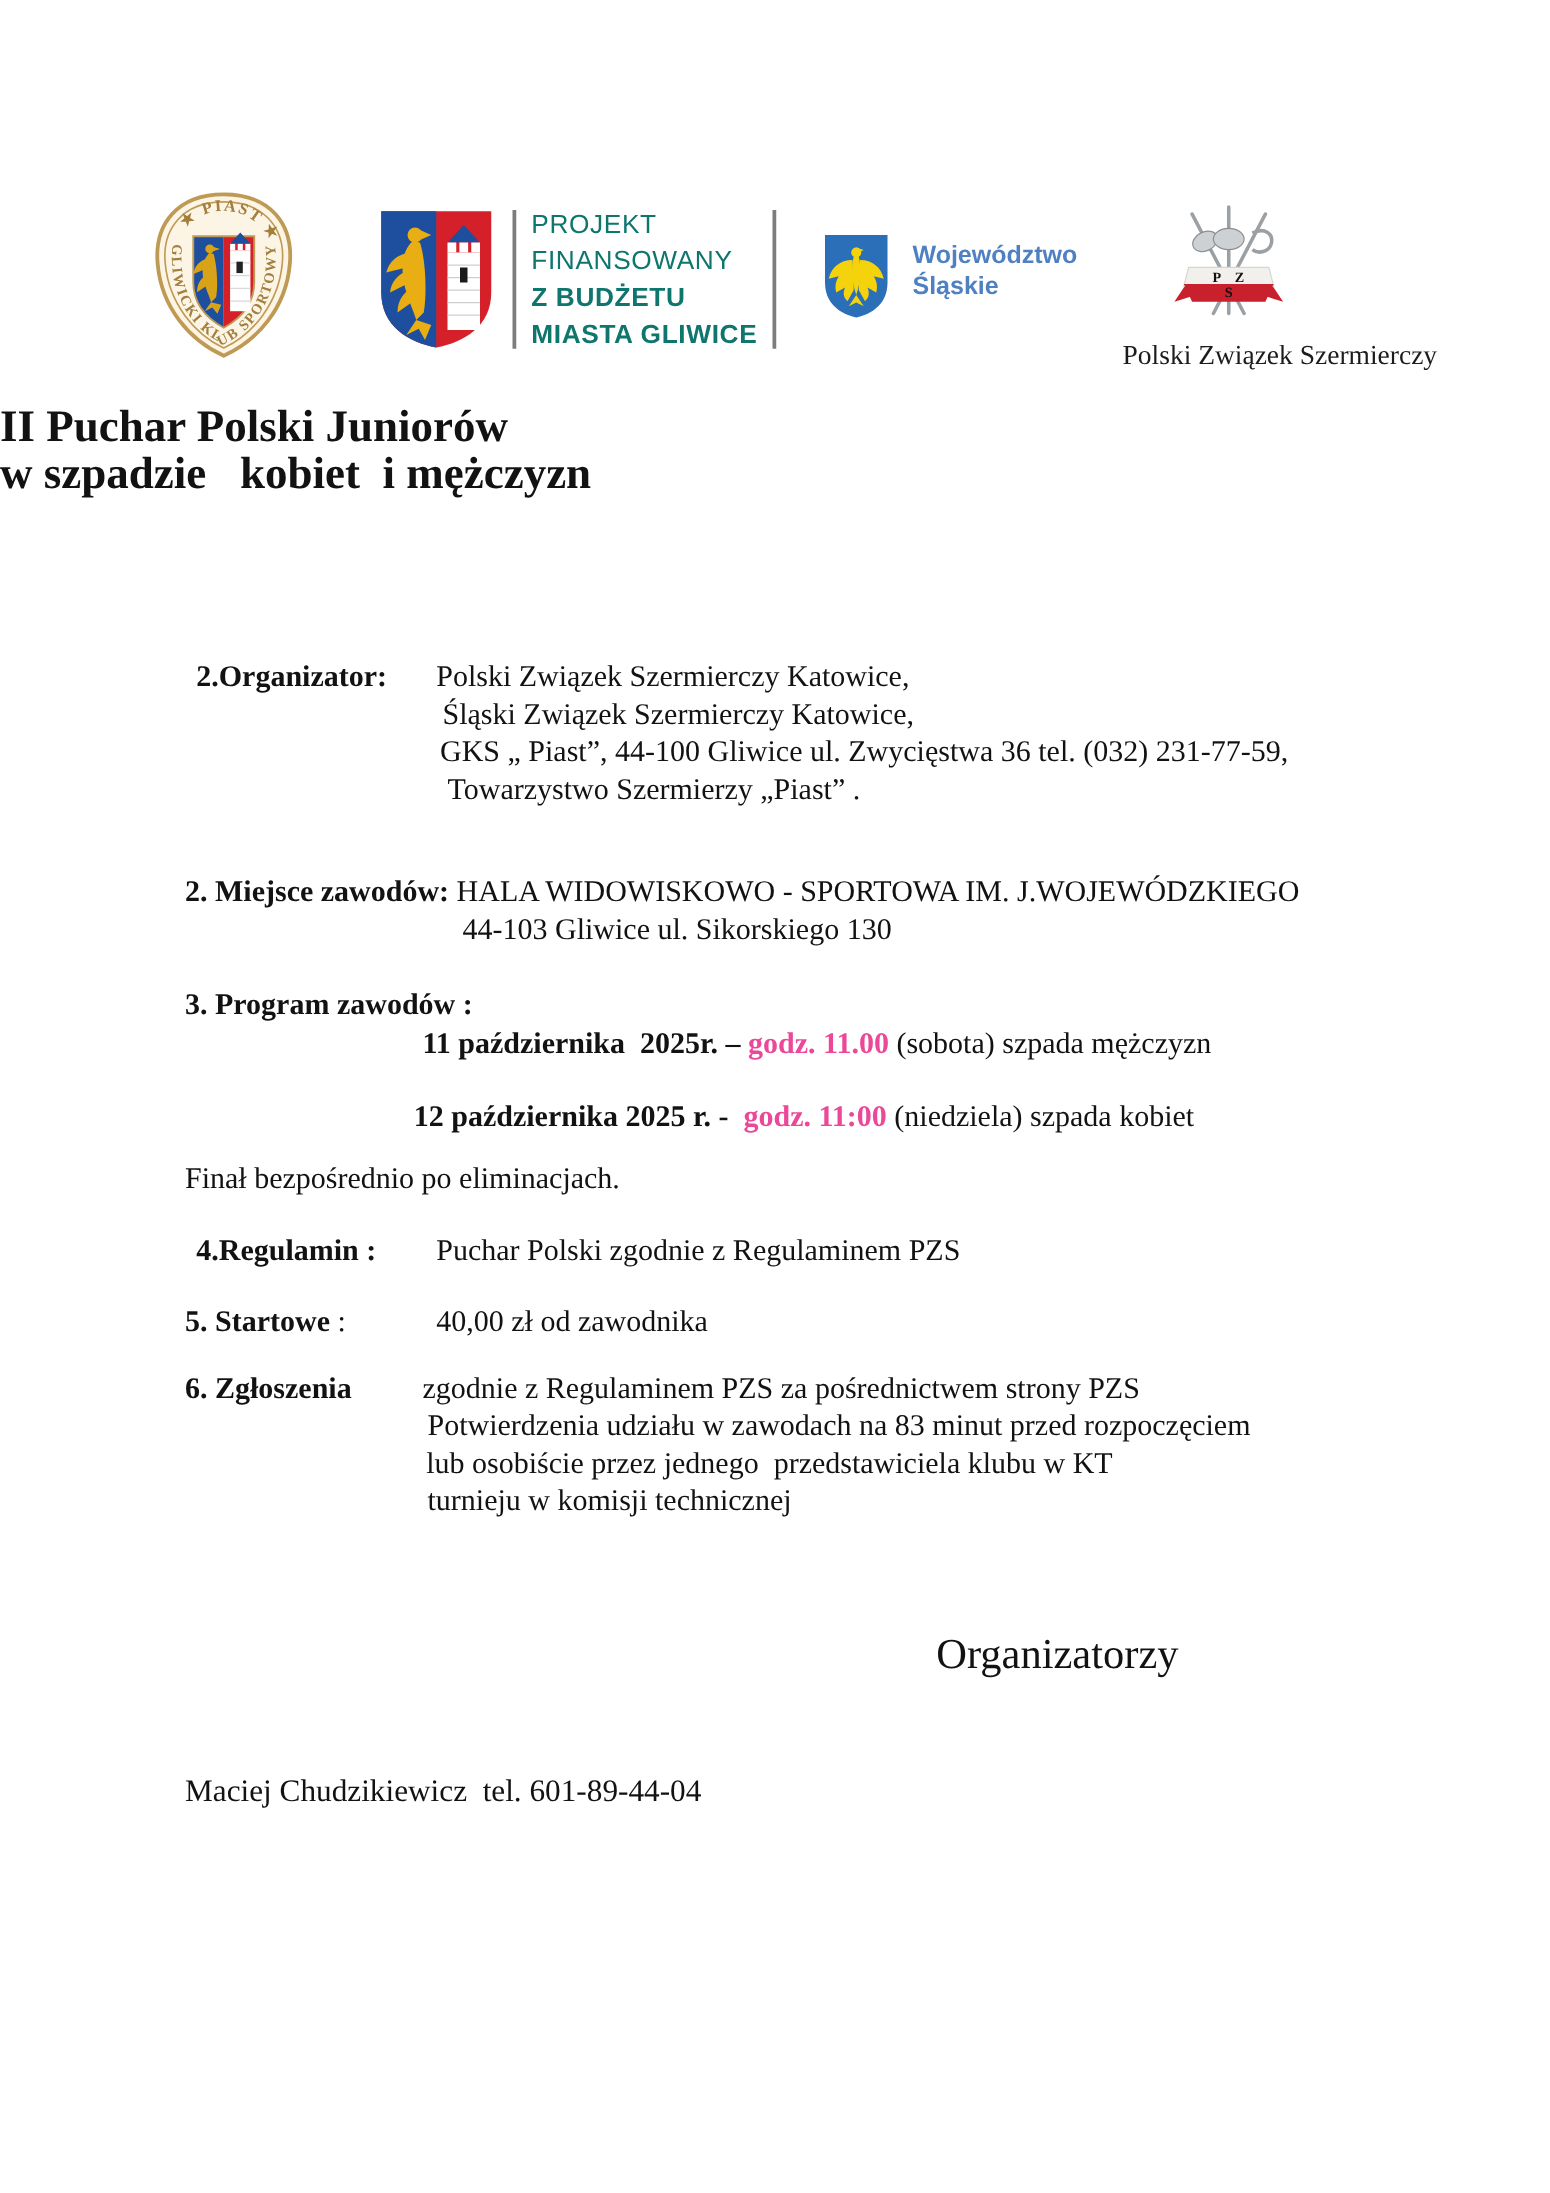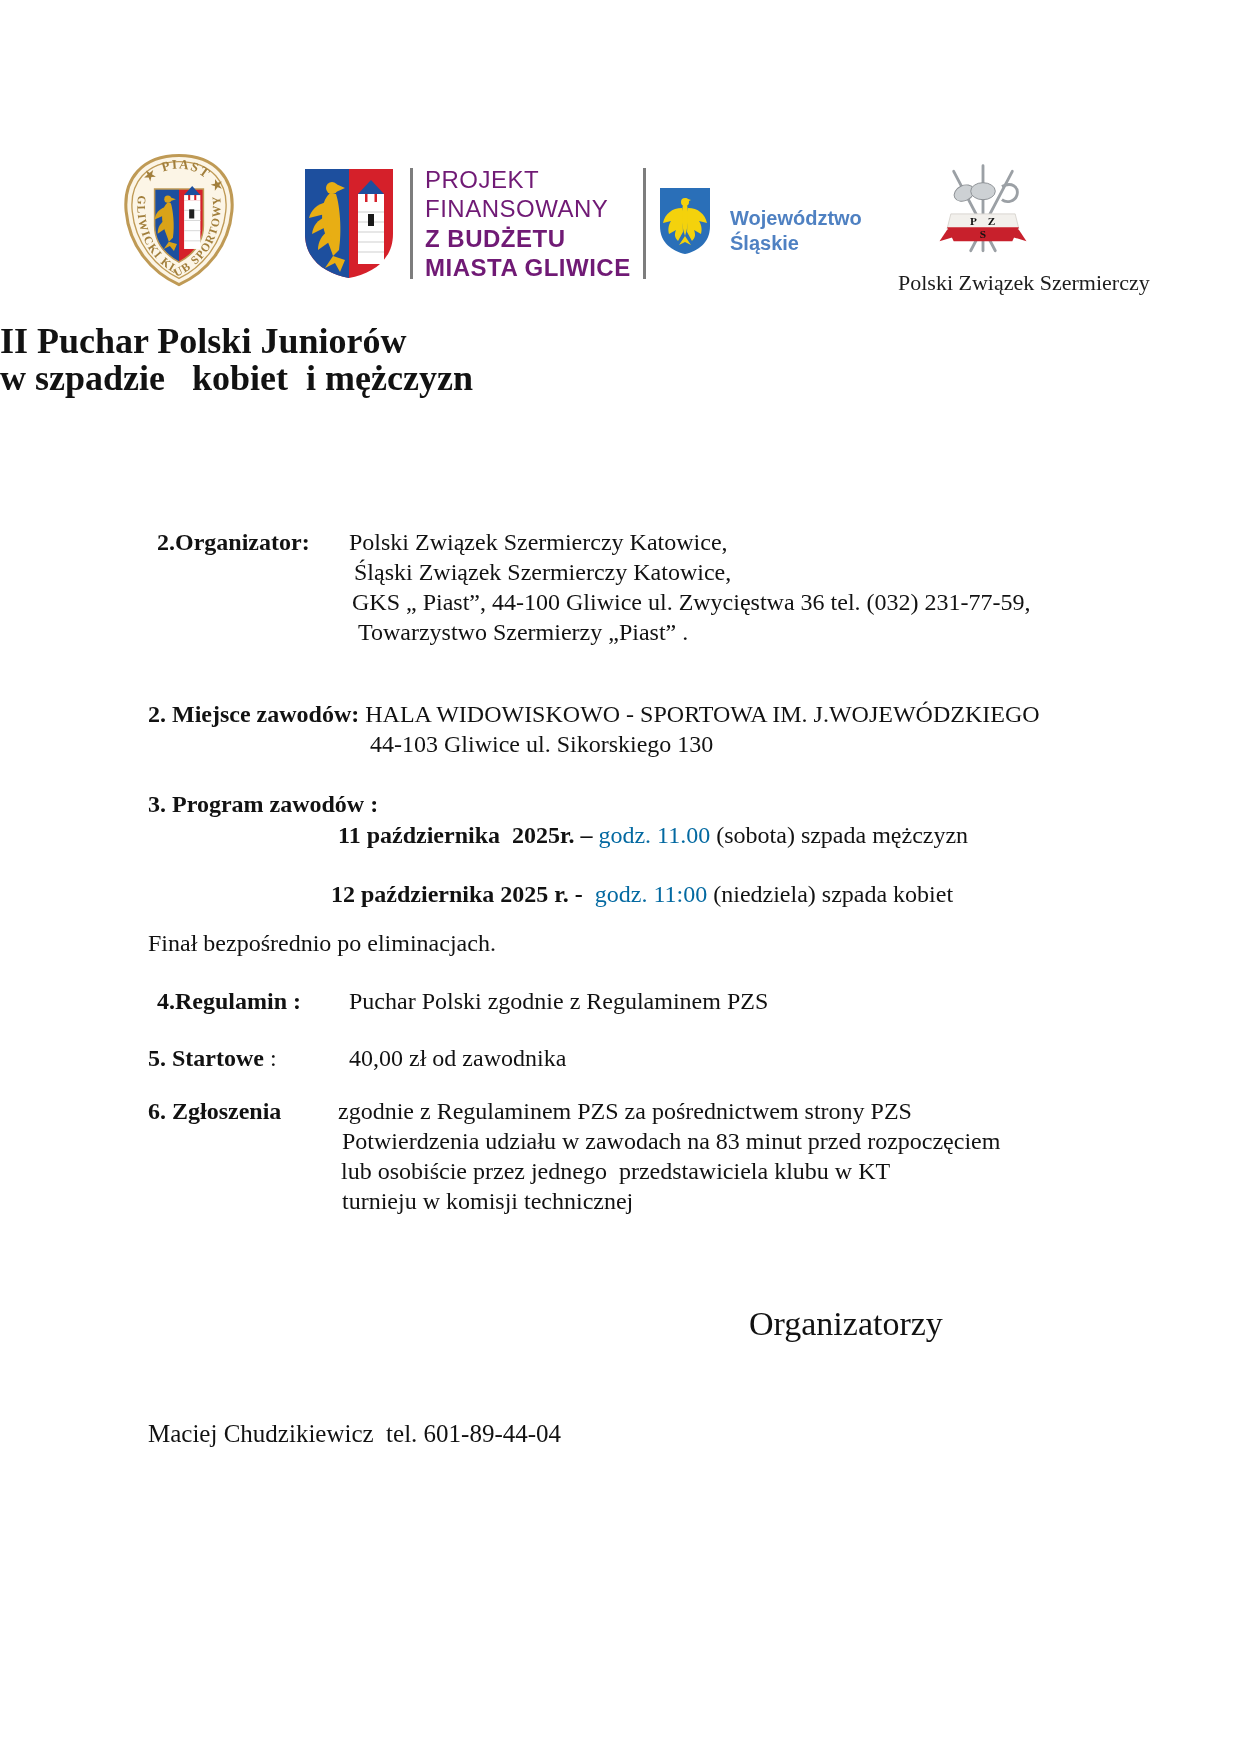--- a/index.html
+++ b/index.html
@@ -16,51 +16,51 @@
 
   
   .logos{position:absolute;top:0;left:0;width:1240px;height:300px;}
   .logo-piast{position:absolute;left:117px;top:152px;}
   .logo-gliwice{position:absolute;left:302px;top:166px;display:flex;align-items:stretch;}
   .gliwice-coat{flex:0 0 auto;}
   .gliwice-bar{width:3px;background:#7d7d7d;margin:2px 0 2px 14px;}
   .gliwice-bar.right{margin-left:12px;}
   .gliwice-text{
     font-family:"Liberation Sans", sans-serif;
-    color:#701a75;
-    font-size:24px;
+    color:#0f766e;
+    font-size:21px;
     line-height:26px;
     padding:1px 0 0 12px;
     letter-spacing:.5px;
     display:flex;flex-direction:column;justify-content:space-between;
   }
   .gliwice-text .ln{font-weight:500;}
   .gliwice-text .ln.b{font-weight:700;}
-  .logo-slaskie{position:absolute;left:658px;top:186px;display:flex;align-items:flex-end;}
+  .logo-slaskie{position:absolute;left:658px;top:186px;display:flex;align-items:flex-start;}
   .slaskie-text{
     font-family:"Liberation Sans", sans-serif;
     color:#4f81c2;font-weight:700;
     font-size:20px;line-height:25px;
     padding:6px 0 0 18px;
   }
   .logo-pzs{position:absolute;left:898px;top:160px;width:170px;text-align:center;}
   .pzs-caption{
     font-family:"Liberation Serif", serif;
     font-size:22px;color:#1c1c1c;margin-top:2px;white-space:nowrap;
   }
 
   
   .title-block{position:absolute;top:323px;left:0;width:1135px;
     font-size:36px;font-weight:bold;line-height:37px;}
   .date-line{position:absolute;top:419px;left:0;width:1135px;text-align:center;
     font-size:27px;font-weight:bold;}
 
   .body-text{font-size:24px;line-height:30px;}
   .b{font-weight:bold;}
-  .red{color:#0369a1;font-weight:normal;}
+  .red{color:#ec4899;font-weight:bold;}
 
   .row{position:absolute;display:flex;align-items:flex-start;}
   .sec-organizer{top:527px;left:157px;}
   .sec-organizer .lbl{width:192px;flex:0 0 auto;}
   .sec-rules{top:986px;left:157px;}
   .sec-rules .lbl{width:192px;flex:0 0 auto;}
   .sec-fee{top:1043px;left:148px;}
   .sec-fee .lbl{width:201px;flex:0 0 auto;}
   .sec-entries{top:1096px;left:148px;}
   .sec-entries .lbl{width:190px;flex:0 0 auto;}

